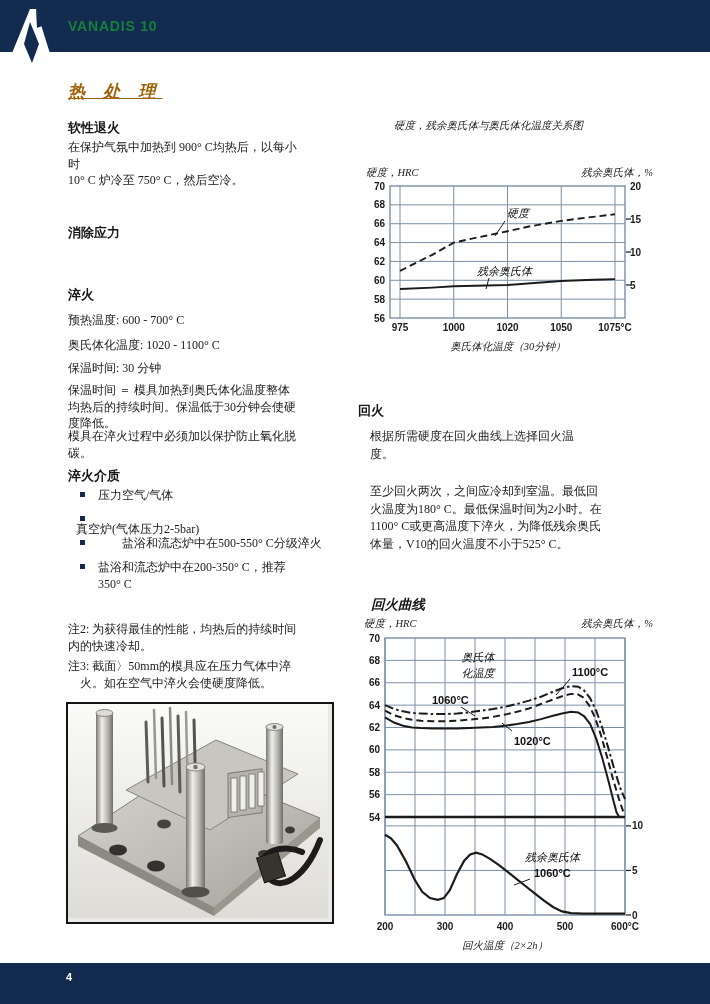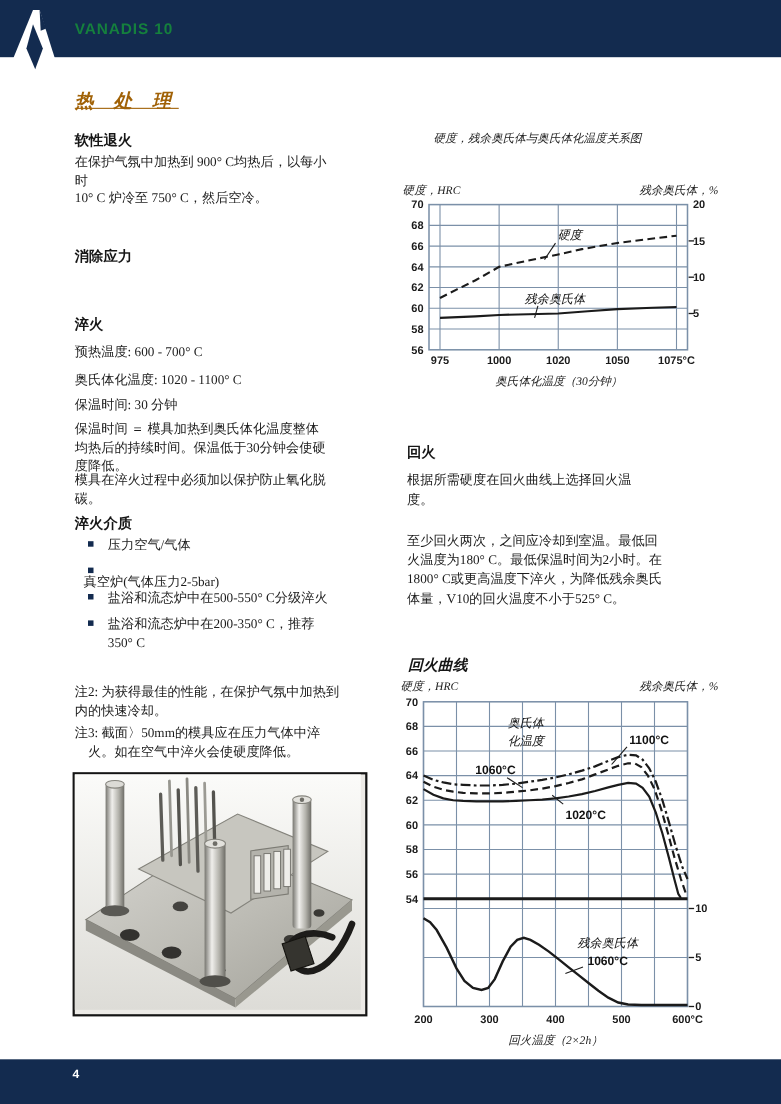--- a/index.html
+++ b/index.html
@@ -70,31 +70,31 @@
 
   <div class="h-sec" style="left:68px;top:467px;">淬火介质</div>
   <div class="bullet-item" style="top:487px;">
     <span class="bullet-sq"></span>
     <span class="bullet-txt">压力空气/气体</span>
   </div>
   <div class="bullet-item" style="top:511px;flex-direction:column;">
     <span class="bullet-sq"></span>
     <span class="bullet-txt">真空炉(气体压力2-5bar)</span>
   </div>
-  <div class="bullet-item" style="top:535px;">
+  <div class="bullet-item" style="top:535px;gap:24px;">
     <span class="bullet-sq"></span>
     <span class="bullet-txt">盐浴和流态炉中在500-550° C分级淬火</span>
   </div>
   <div class="bullet-item" style="top:559px;">
     <span class="bullet-sq"></span>
     <span class="bullet-txt">盐浴和流态炉中在200-350° C，推荐
 350° C</span>
   </div>
 
-  <div class="para" style="left:68px;top:621px;">注2:  为获得最佳的性能，在保护气氛中加热到
+  <div class="para" style="left:68px;top:621px;">注2:  为获得最佳的性能，均热后的持续时间
 内的快速冷却。</div>
   <div class="para" style="left:68px;top:658px;">注3:   截面〉50mm的模具应在压力气体中淬
 　火。如在空气中淬火会使硬度降低。</div>
 
   <div class="photo-frame">
     <svg width="260" height="214" viewBox="0 0 260 214" style="position:absolute;left:0;top:0;">
       <defs>
         <linearGradient id="bgG" x1="0" y1="0" x2="0" y2="1">
           <stop offset="0" stop-color="#fbfbf9"></stop>
             <stop offset="1" stop-color="#dddcd7"></stop>
@@ -206,26 +206,26 @@
       <text x="268" y="25.5" text-anchor="start" class="tick">20</text>
       <text x="146" y="186" text-anchor="middle" class="axcap">奥氏体化温度（30分钟）</text>
       <path d="M38.0,106.9 L53.0,99.3 L70.3,90.8 L91.8,78.6 L113.3,73.9 L145.5,67.3 L167.0,62.5 L199.3,56.9 L225.1,53.6 L253.0,50.3" fill="none" stroke="#1b1b1b" stroke-width="1.9" stroke-dasharray="7,4"></path>
       <path d="M38.0,125.0 L70.3,123.6 L91.8,122.3 L145.5,121.0 L172.4,119.0 L199.3,117.0 L231.5,115.7 L253.0,115.1" fill="none" stroke="#1b1b1b" stroke-width="1.9"></path>
       <text x="145" y="53" text-anchor="start" class="annKai">硬度</text>
       <line x1="143" y1="57" x2="133" y2="72" stroke="#1b1b1b" stroke-width="1"></line>
       <text x="115" y="111" text-anchor="start" class="annKai">残余奥氏体</text>
       <line x1="127" y1="114" x2="124" y2="125" stroke="#1b1b1b" stroke-width="1"></line>
     </svg>
 
-  <div class="h-sec" style="left:370px;top:402px;font-family:Liberation Mono, monospace;">回火</div>
+  <div class="h-sec" style="left:358px;top:402px;font-family:Liberation Mono, monospace;">回火</div>
   <div class="para" style="left:370px;top:428px;width:288px;line-height:17.5px;">根据所需硬度在回火曲线上选择回火温
 度。</div>
   <div class="para" style="left:370px;top:483px;width:288px;line-height:17.5px;">至少回火两次，之间应冷却到室温。最低回
 火温度为180° C。最低保温时间为2小时。在
-1800° C或更高温度下淬火，为降低残余奥氏
+1100° C或更高温度下淬火，为降低残余奥氏
 体量，V10的回火温度不小于525° C。</div>
 
   <div class="h-kai" style="left:371px;top:596px;">回火曲线</div>
   <svg id="chart2" width="300" height="345" viewBox="0 0 300 345" style="left:362px;top:613px;">
       <text x="2" y="14" text-anchor="start" class="axcap">硬度，HRC</text>
       <text x="291" y="14" text-anchor="end" class="axcap">残余奥氏体，%</text>
       <line x1="23" y1="25" x2="23" y2="302" stroke="#7b90a8" stroke-width="1"></line>
       <line x1="53" y1="25" x2="53" y2="302" stroke="#7b90a8" stroke-width="1"></line>
       <line x1="83" y1="25" x2="83" y2="302" stroke="#7b90a8" stroke-width="1"></line>
       <line x1="113" y1="25" x2="113" y2="302" stroke="#7b90a8" stroke-width="1"></line>

